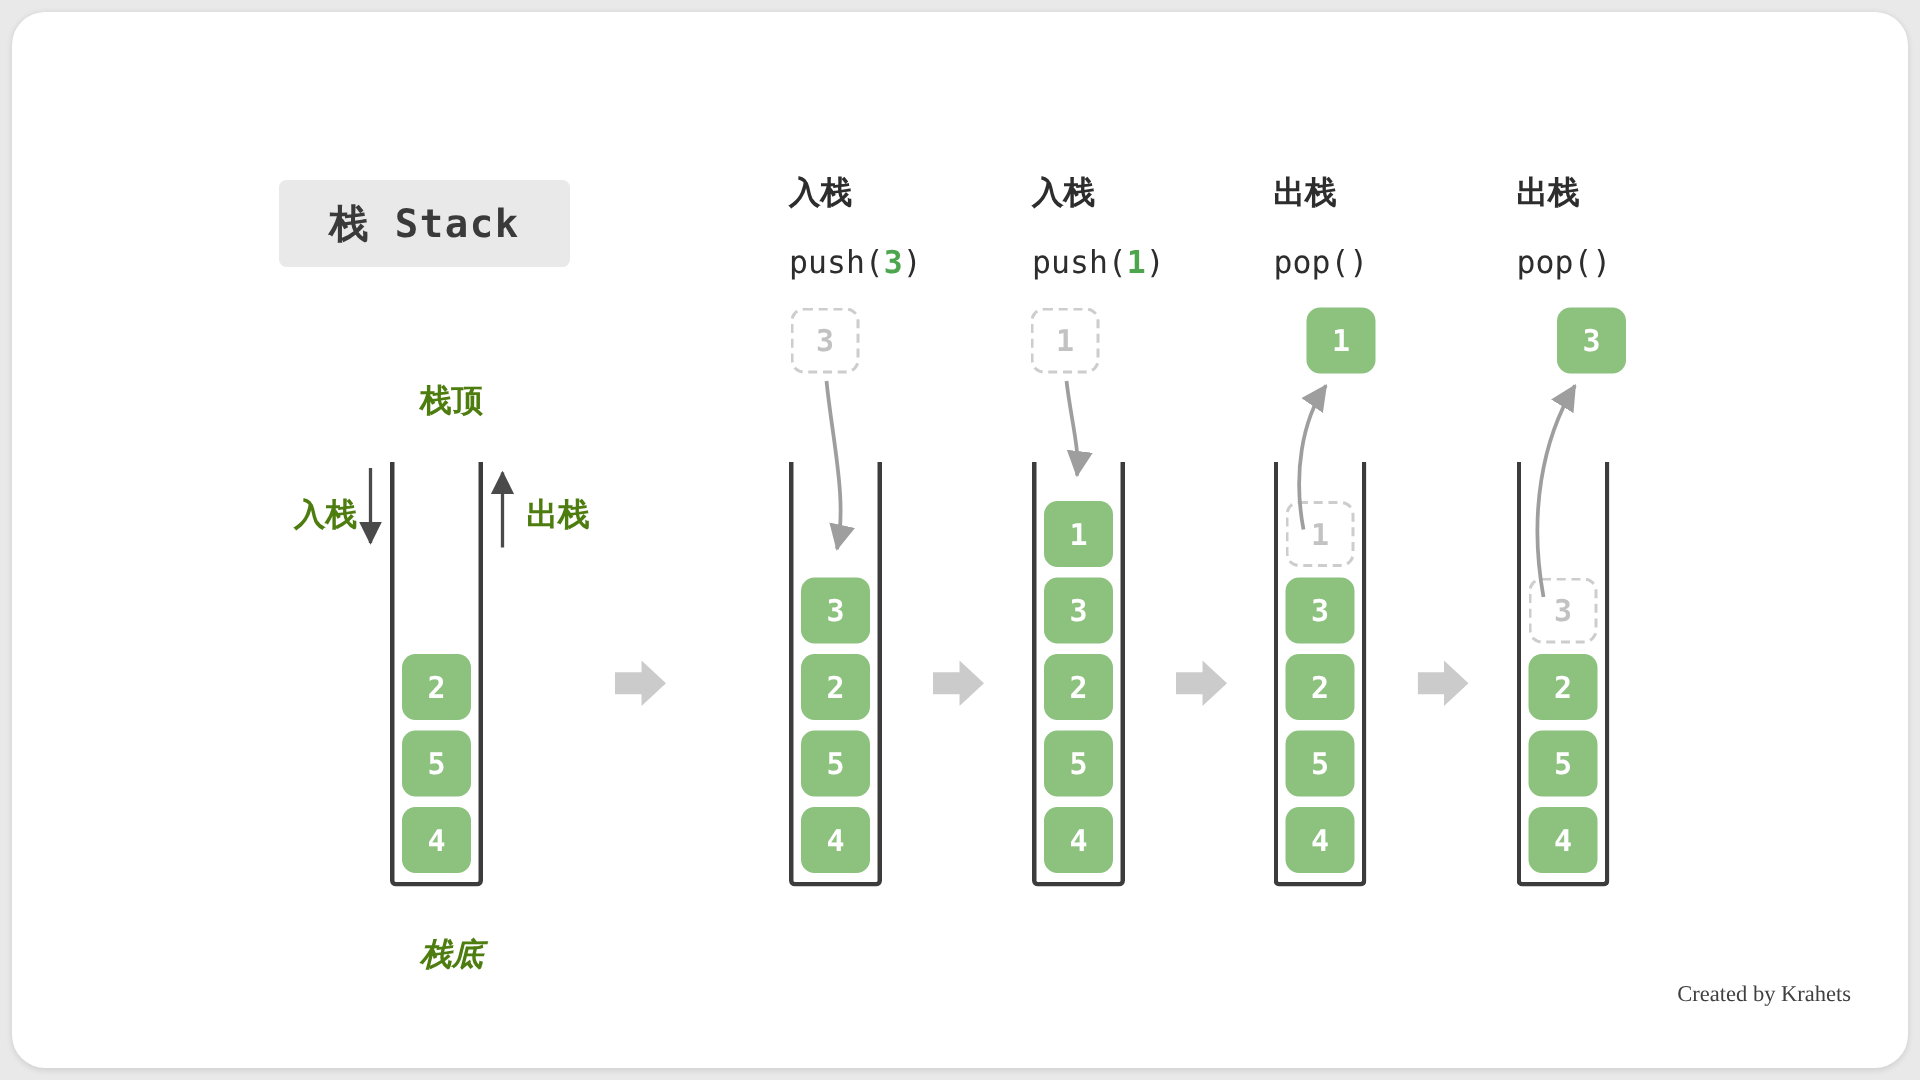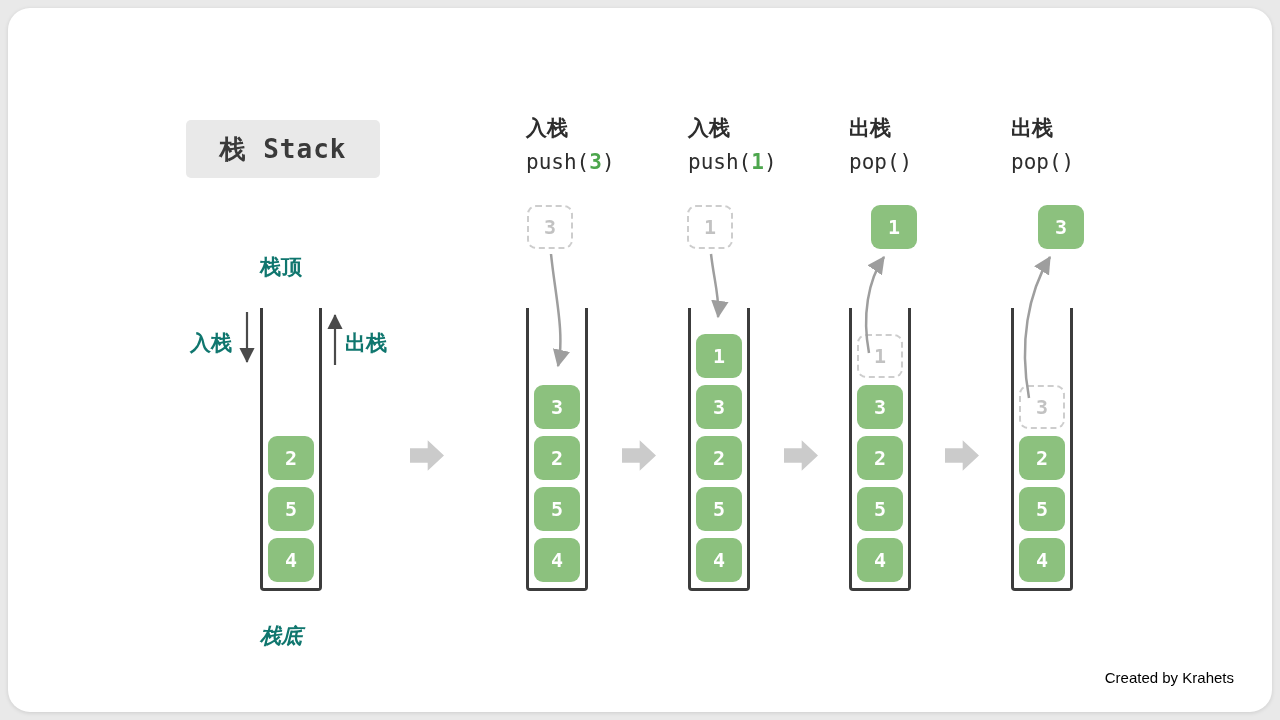--- a/index.html
+++ b/index.html
@@ -31,29 +31,29 @@
   }
   .title-box span {
     font-family: "DejaVu Sans Mono", "Liberation Mono", monospace;
     font-size: 26px; font-weight: 700; color: #3a3a3a;
     letter-spacing: 1px;
   }
 
   
   .lbl {
     position: absolute;
-    font-size: 21px; font-weight: 700; color: #0f766e;
-    text-align: left;
+    font-size: 21px; font-weight: 700; color: #4d7c0f;
+    text-align: right;
   }
 
   
   .col-header { position: absolute; top: 106px; }
   .op-cn { font-size: 21px; font-weight: 700; color: #2d2d2d; }
   .op-code {
-    margin-top: 8px;
+    margin-top: 21px;
     font-family: "DejaVu Sans Mono", "Liberation Mono", monospace;
     font-size: 21px; color: #2d2d2d;
   }
   .op-code .code-val { color: #4da64d; font-weight: 700; }
 
   
   .stack-frame {
     position: absolute;
     top: 300px;
     width: 62px; height: 283px;
@@ -111,24 +111,24 @@
   }
 
   .overlay {
     position: absolute; left: 0; top: 0;
     width: 1280px; height: 720px;
     pointer-events: none;
   }
 
   .watermark {
     position: absolute;
-    right: 38px; bottom: 26px;
-    font-family: Liberation Sans, sans-serif;
+    right: 38px; bottom: 40px;
+    font-family: Liberation Serif, serif;
     font-size: 15px;
-    color: #000000;
+    color: #404040;
   }
 </style>
 </head>
 <body>
 
 <div class="canvas">
 
   <div class="title-box">
     <span>栈 Stack</span>
   </div>

